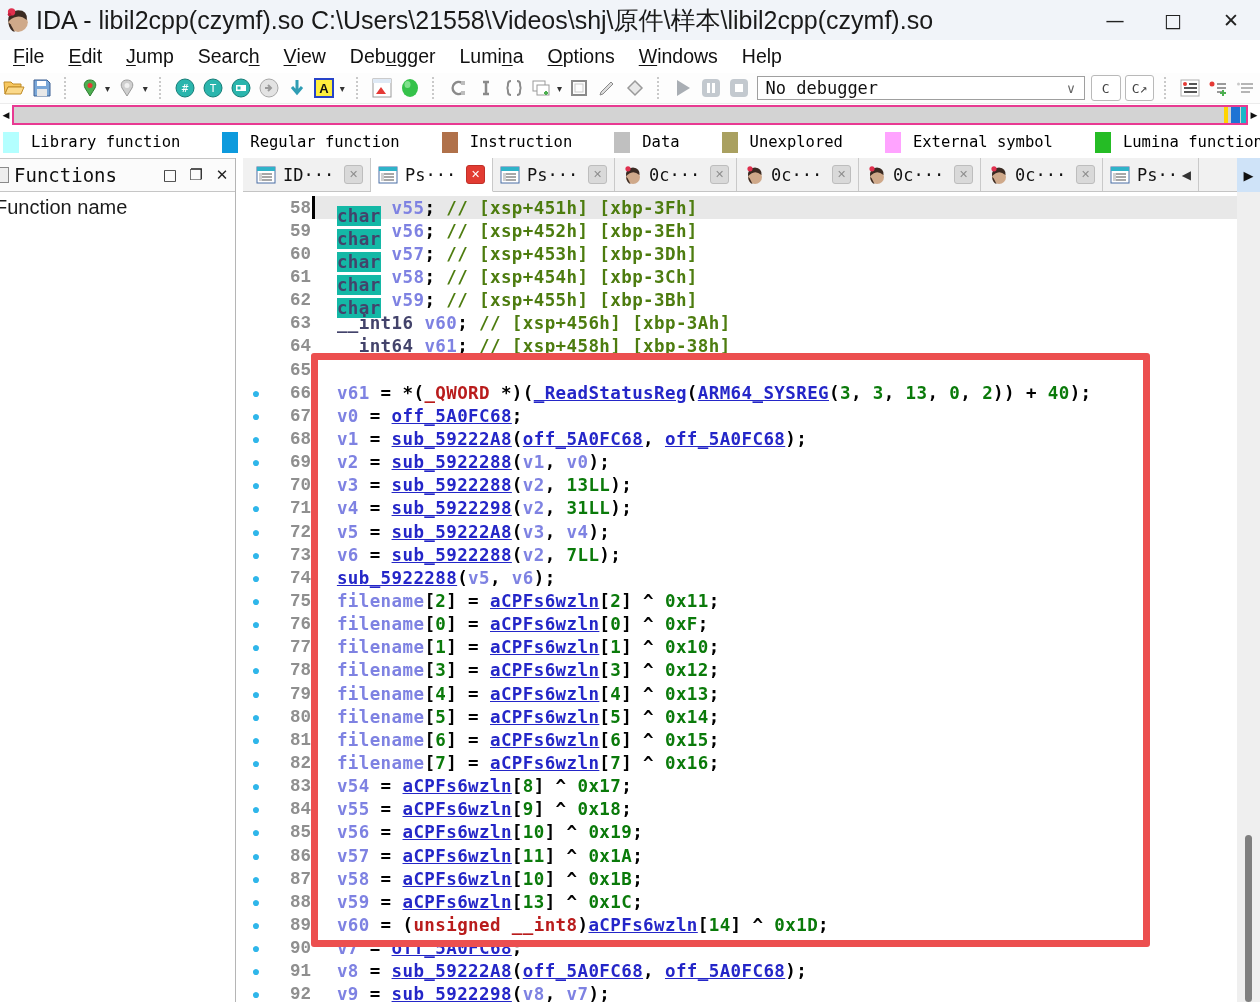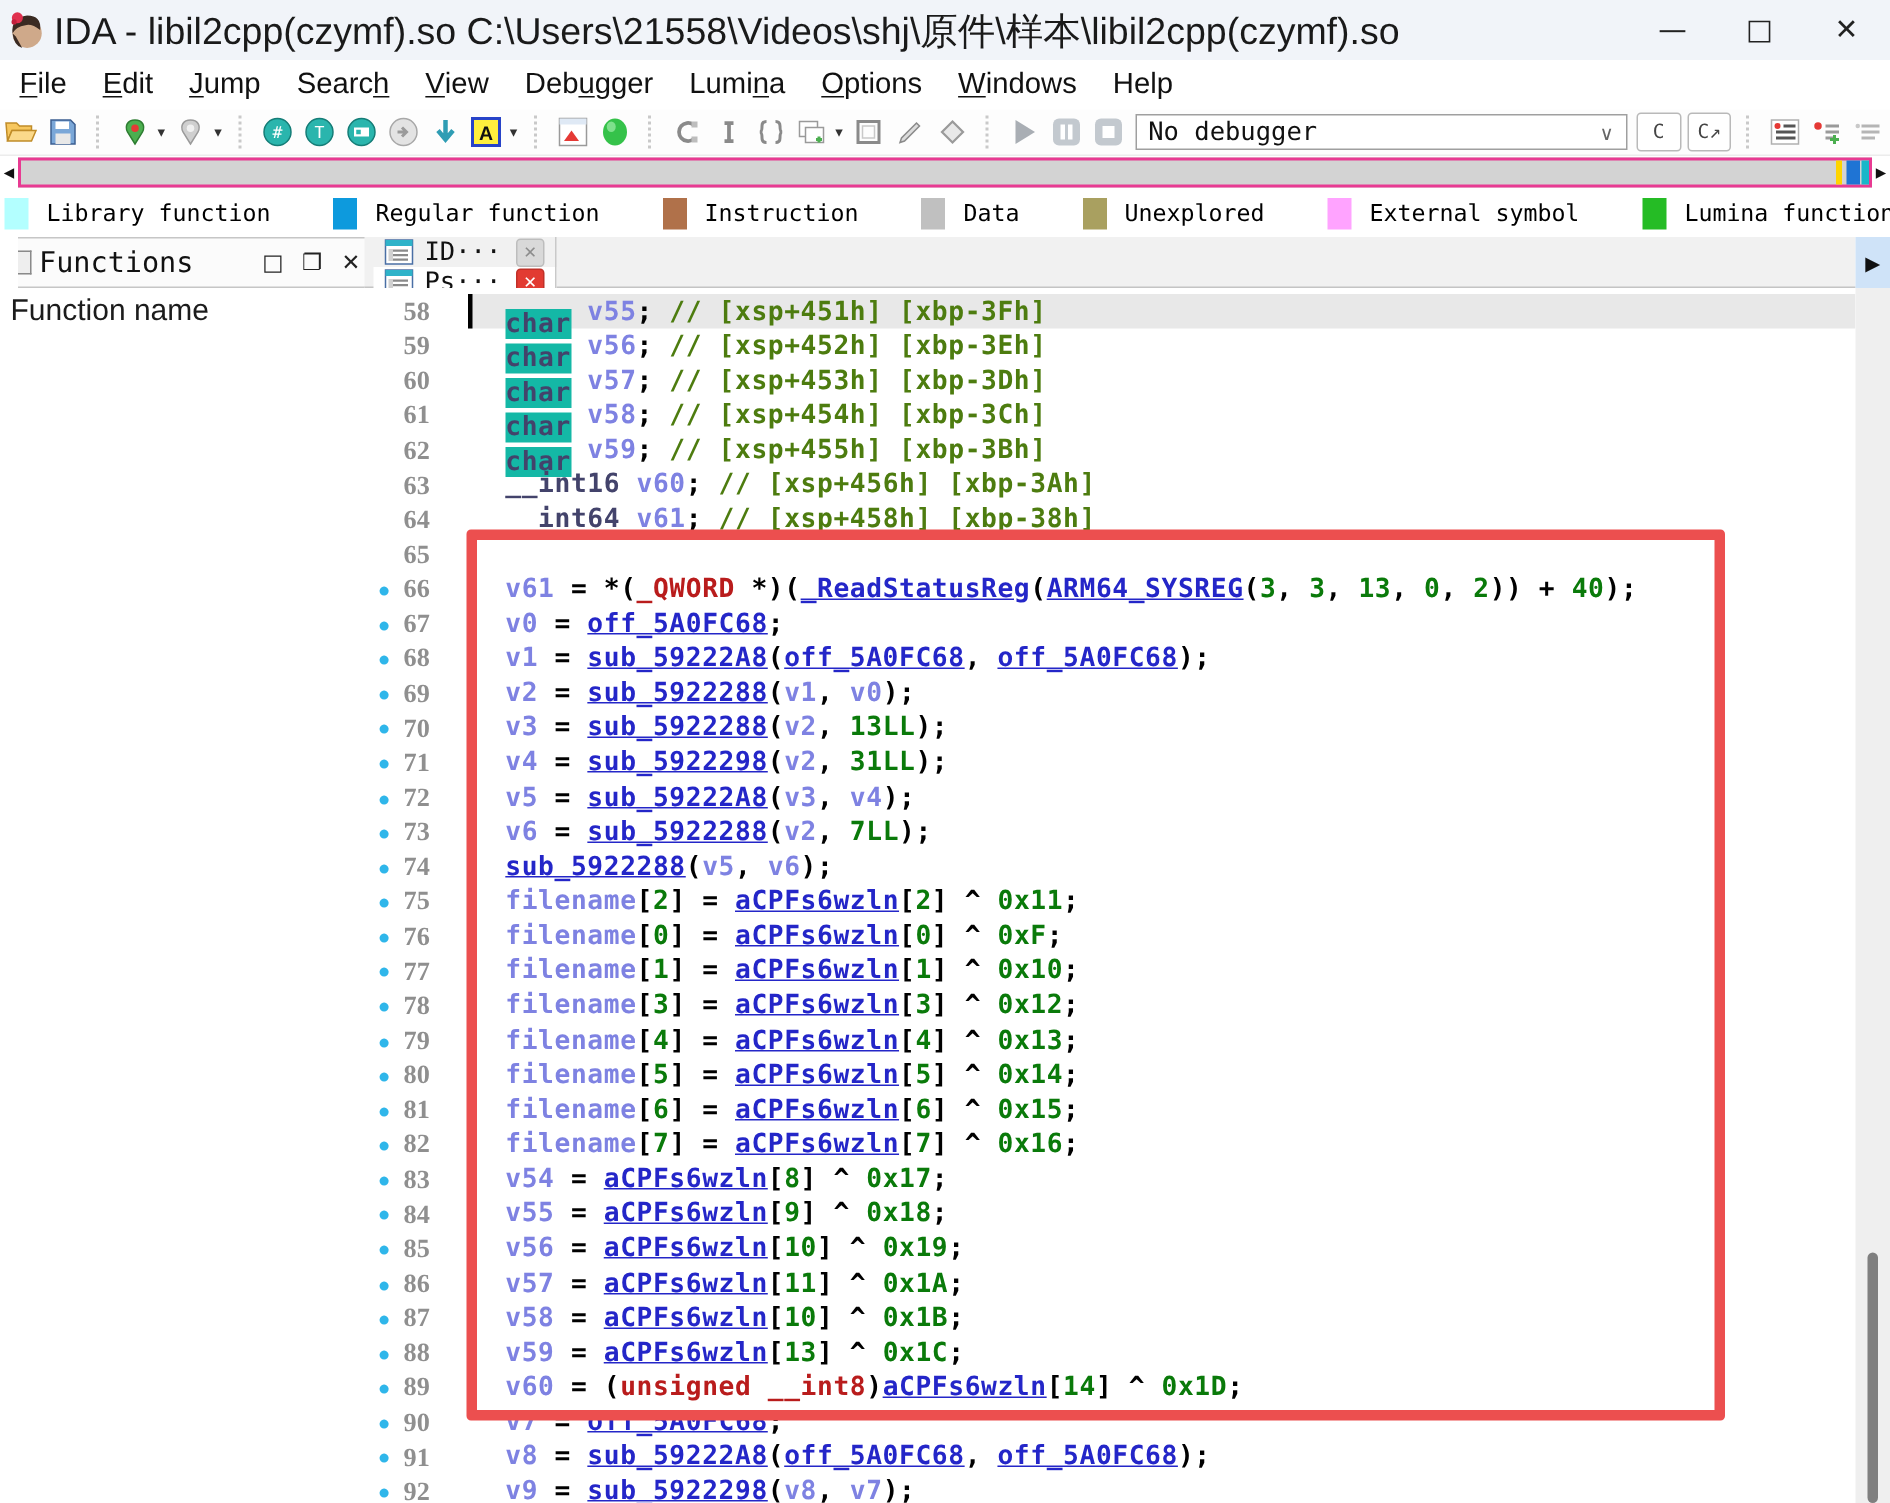--- a/index.html
+++ b/index.html
@@ -41,53 +41,53 @@
 
   
   .legendrow { height:32px; display:flex; align-items:center; gap:42px; padding-left:3px; background:#fff; }
   .legend-item { display:flex; align-items:center; gap:12px; }
   .legend-swatch { width:16px; height:21px; }
   .legend-label { font-family:"DejaVu Sans Mono", monospace; font-size:15.5px; color:#000; white-space:nowrap; }
 
   
   .main { position:relative; height:844px; background:#fff; }
 
-  .func-panel { position:absolute; left:12px; top:0; width:236px; height:100%;
+  .func-panel { position:absolute; left:0; top:0; width:236px; height:100%;
                 border-right:1px solid #b5b5b5; background:#fff; }
   .func-header { height:34px; border-top:1px solid #c6c6c6; border-bottom:1px solid #c6c6c6;
                  background:#fbfbfb; display:flex; align-items:center; position:relative; }
   .func-dock-icon { width:9px; height:16px; border:1px solid #8a8a8a; border-left:none; background:#eee; margin-right:5px; }
   .func-title { font-family:"DejaVu Sans Mono", monospace; font-size:19px; color:#111; flex:1; }
   .func-hbtn { width:26px; text-align:center; font-size:15px; color:#222; font-family:"DejaVu Sans", sans-serif; }
   .func-colheader { height:30px; display:flex; align-items:center; font-size:20px; color:#1c1c1c;
                     margin-left:-5px; white-space:nowrap; overflow:hidden; }
   .func-body { height:calc(100% - 64px); background:#fff; }
 
   
   .tabbar { position:absolute; left:243px; top:0; width:994px; height:34px; background:#f1f1f1;
-            border-bottom:1px solid #c4c4c4; display:flex; align-items:stretch; padding-left:6px;flex-direction:column; }
+            border-bottom:1px solid #c4c4c4; display:flex; align-items:stretch; padding-left:6px; }
   .tab { width:122px; display:flex; align-items:center; gap:7px; padding:0 7px;
          border-right:1px solid #c9c9c9; position:relative; }
   .tab.active { background:#fff; border-bottom:1px solid #fff; margin-bottom:-1px; }
   .tab-label { font-family:"DejaVu Sans Mono", monospace; font-size:17px; color:#111;
                flex:1; overflow:hidden; white-space:nowrap; }
   .tab-close { width:19px; height:19px; border-radius:3px; background:#d9d9d9; border:1px solid #bdbdbd;
                color:#8d8d8d; font-size:11px; display:flex; align-items:center; justify-content:center; }
   .tab-close.red { background:#e23b32; border-color:#c03028; color:#fff; }
   .tab-overflow { color:#333; font-size:12px; }
   .tabscroll { position:absolute; right:0; top:0; width:23px; height:34px; background:#cfe3f8;
                display:flex; align-items:center; justify-content:center; font-size:13px; color:#111; }
 
   
   .codearea { position:absolute; left:243px; top:34px; width:994px; height:810px;
               background:#fff; overflow:hidden; padding-top:4px; }
   .crow { display:flex; height:23.15px; align-items:center; }
   .bullet { width:26px; text-align:center; color:#2fb6ea; font-size:14px; flex:none; }
-  .lnum { width:42px; color:#8f8f8f; flex:none;
-          font-family:Liberation Serif, serif; font-size:17.5px; font-weight:600; }
+  .lnum { width:42px; text-align:right; color:#8f8f8f; flex:none;
+          font-family:Liberation Mono, monospace; font-size:17.5px; font-weight:600; }
   .codetext { flex:1; white-space:pre; border-left:3px solid transparent; margin-left:1px; height:100%;
               display:flex; align-items:center; font-family:"DejaVu Sans Mono", monospace;
               font-size:17.5px; font-weight:700; letter-spacing:.4px; }
   .crow.current .codetext { border-left-color:#000; background:#e8e8e8; }
   .sg-pl { color:#000; }
   .sg-kw { color:#43436b; }
   .sg-hl { background:#14b8a6;margin-top:16px; }
   .sg-ty { color:#b91c1c; }
   .sg-var { color:#7e82e2; }
   .sg-fn { color:#2426c8;text-decoration:underline; }

